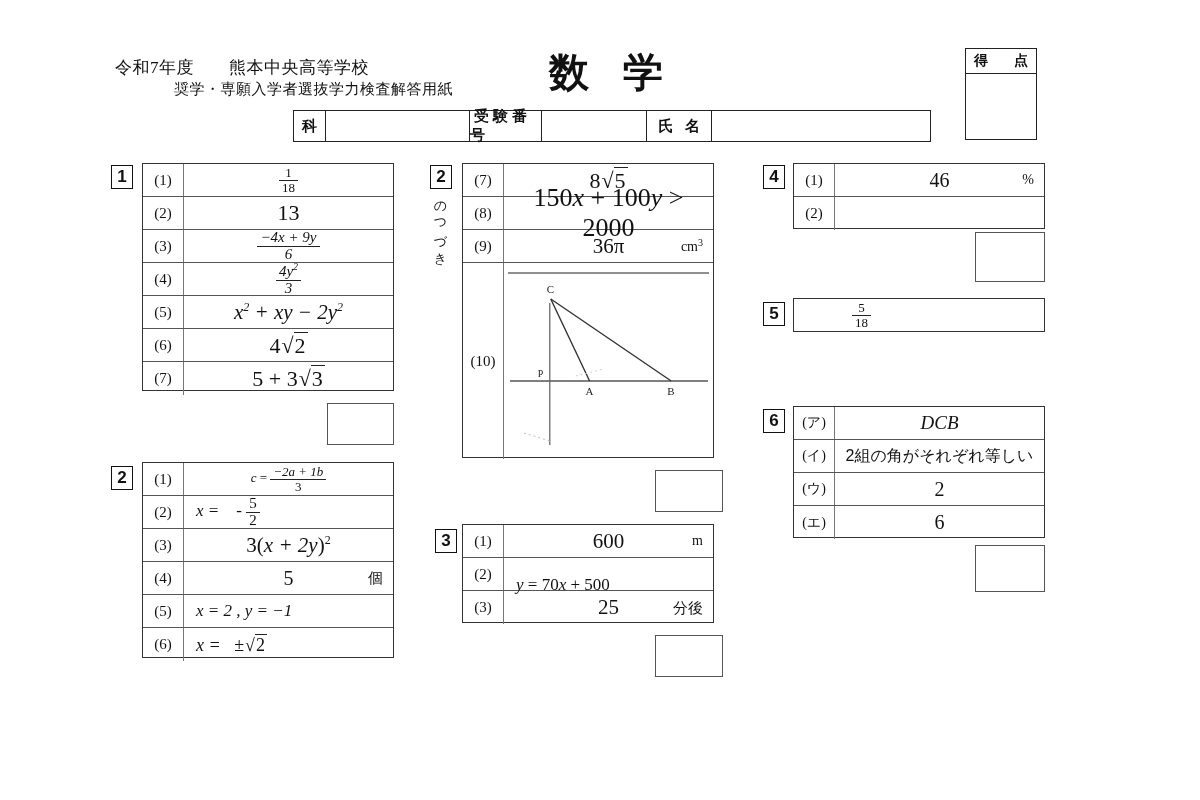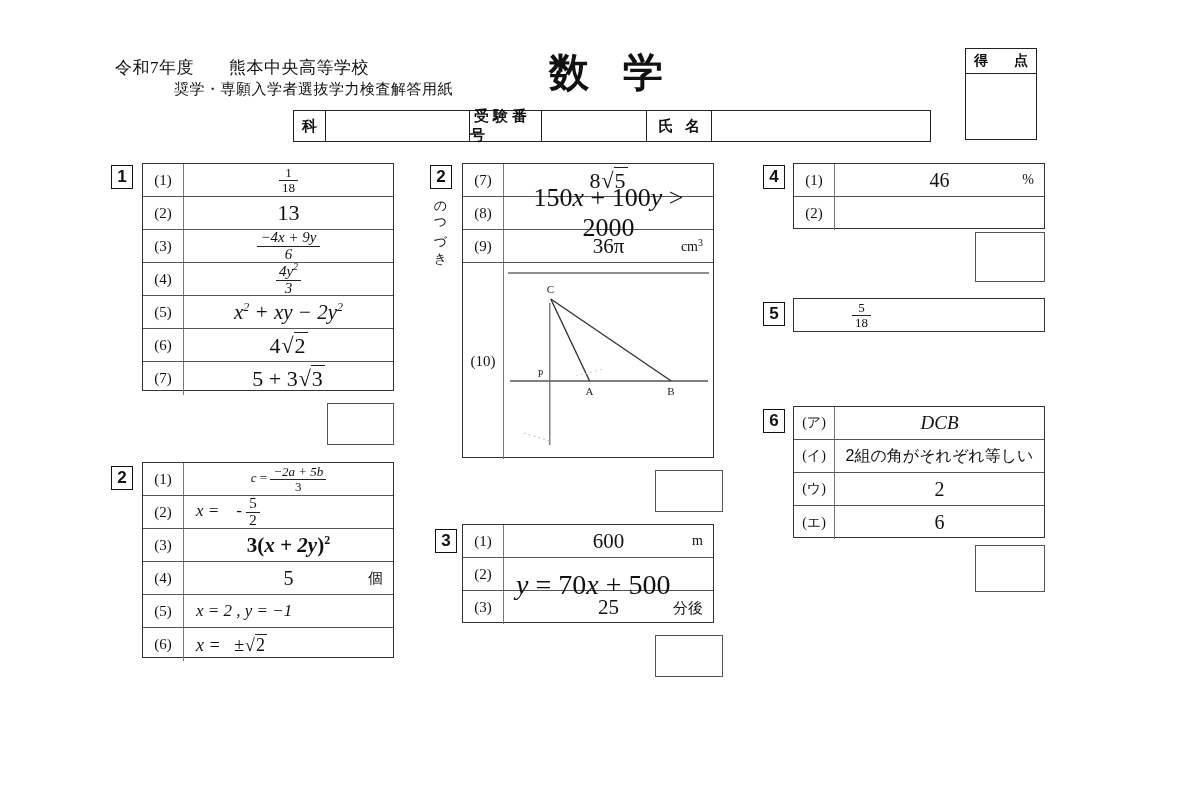--- a/index.html
+++ b/index.html
@@ -193,39 +193,39 @@
 
   <div class="abs qnum" style="left:111px;top:466px;">2</div>
 
   <div class="abs atable" style="left:142px;top:462px;width:252px;height:196px;">
 
     <div class="r" style="height:33px;">
       <div class="k" style="width:41px;">(1)</div>
       <div class="v">
         <span class="ans up fs13">
           <span style="font-style:italic;">c</span> =
-          <span class="frac fs13"><span class="n" style="font-style:italic;">−2a + 5b</span><span class="d">3</span></span>
+          <span class="frac fs13"><span class="n" style="font-style:italic;">−2a + 1b</span><span class="d">3</span></span>
         </span>
       </div>
     </div>
 
     <div class="r" style="height:33px;">
       <div class="k" style="width:41px;">(2)</div>
       <div class="v">
         <span class="ans left" style="font-size:17px;">
           x =&nbsp;&nbsp;&nbsp; <span style="font-style:normal;">-</span>
           <span class="frac fs15" style="font-style:normal;"><span class="n">5</span><span class="d">2</span></span>
         </span>
       </div>
     </div>
 
     <div class="r" style="height:33px;">
       <div class="k" style="width:41px;">(3)</div>
       <div class="v">
-        <span class="ans" style="font-size:21px;font-weight:bold;">
+        <span class="ans" style="font-size:21px;">
           <span style="font-style:normal;">3(</span>x + 2y<span style="font-style:normal;">)<sup style="font-size:12px;">2</sup></span>
         </span>
       </div>
     </div>
 
     <div class="r" style="height:33px;">
       <div class="k" style="width:41px;">(4)</div>
       <div class="v">
         <span class="ans up" style="font-size:20px;">5</span>
         <span class="unit jp">個</span>
@@ -317,21 +317,21 @@
       <div class="k" style="width:41px;">(1)</div>
       <div class="v">
         <span class="ans up" style="font-size:21px;">600</span>
         <span class="unit">m</span>
       </div>
     </div>
 
     <div class="r" style="height:33px;">
       <div class="k" style="width:41px;">(2)</div>
       <div class="v">
-        <span class="ans left" style="font-size:28px;margin-top:21px;">
+        <span class="ans left" style="font-size:17px;margin-top:21px;">
           y <span style="font-style:normal;">= 70</span>x <span style="font-style:normal;">+ 500</span>
         </span>
       </div>
     </div>
 
     <div class="r" style="height:33px;">
       <div class="k" style="width:41px;">(3)</div>
       <div class="v">
         <span class="ans up" style="font-size:21px;">25</span>
         <span class="unit jp">分後</span>

